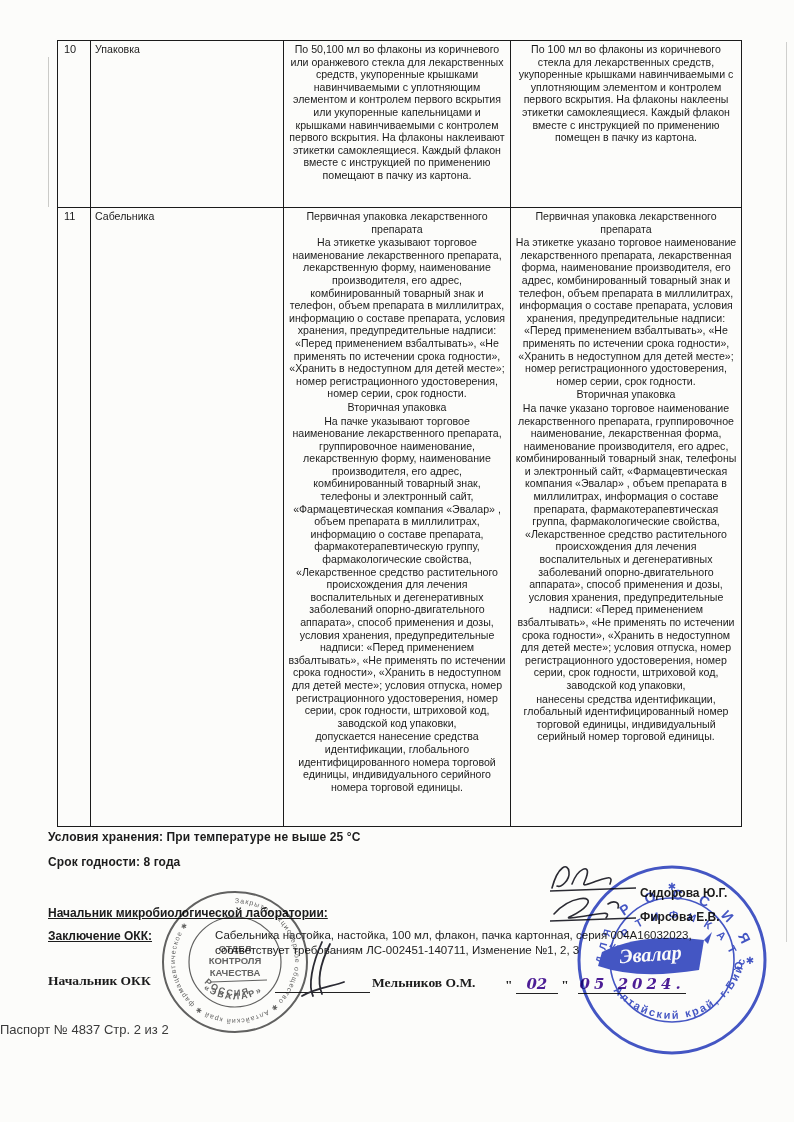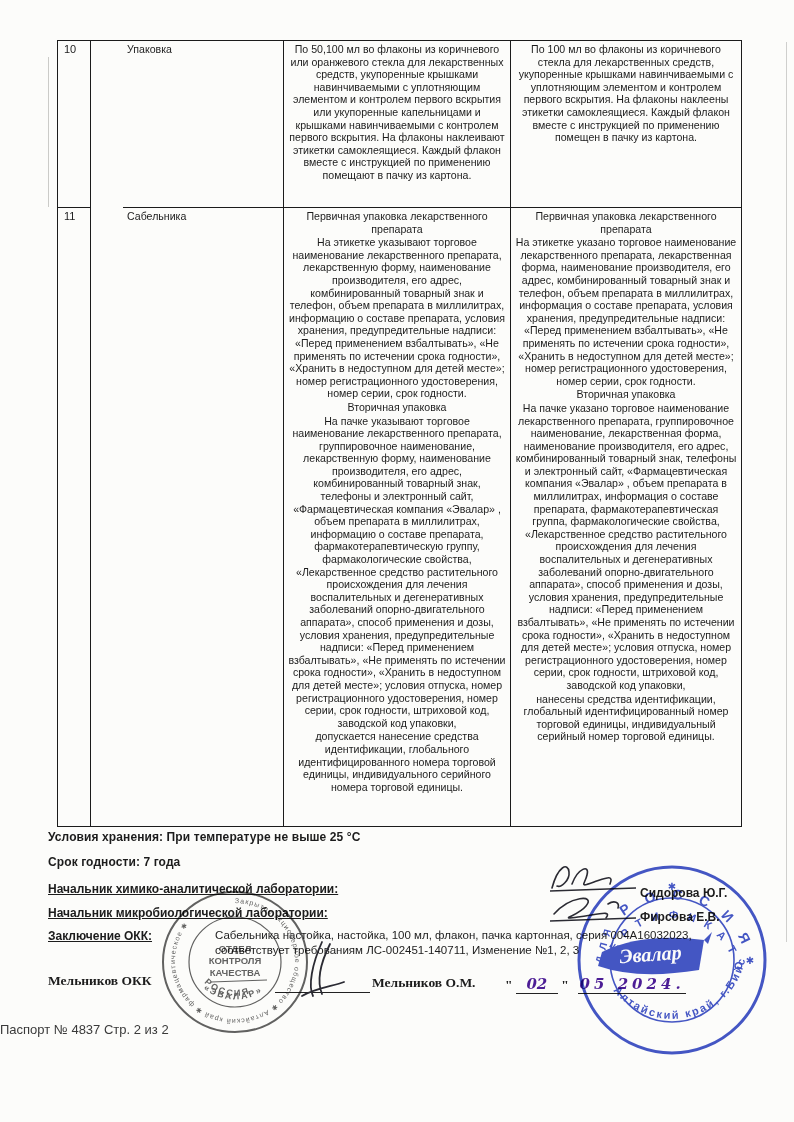--- a/index.html
+++ b/index.html
@@ -9,21 +9,21 @@
   
   .spec-table{position:absolute;left:57px;top:40px;width:683px;
       display:grid;grid-template-columns:33px 193px 227px 230px;
       grid-template-rows:167px 618px;
       border:1.6px solid #1b1b1b;}
   .cell{border-right:1.4px solid #1b1b1b;border-bottom:1.4px solid #1b1b1b;
         padding:2px 4px;font-size:10.6px;line-height:12.6px;overflow:hidden;}
   .cell:nth-child(4n){border-right:none;}
   .cell.last-row{border-bottom:none;}
   .c-num{text-align:left;padding-left:6px;font-size:11px;}
-  .c-name{text-align:left;margin-left:32px;}
+  .c-name{text-align:left;}
   .c-body{text-align:center;}
   .c-body p{margin:0 0 1px 0;}
   .pkg-head{margin:2px 0 0 0;}
   
   .abs{position:absolute;}
   .b-line{font-size:12px;font-weight:bold;letter-spacing:.1px;}
   .lab-label{font-size:12px;font-weight:bold;text-decoration:underline;}
   .sig-name{font-size:12px;font-weight:bold;}
   .okk-text{font-size:11.5px;line-height:15px;width:548px;}
   .serif-b{font-family:"Liberation Serif",serif;font-weight:bold;font-size:13.5px;}
@@ -61,40 +61,39 @@
     <div class="cell c-body last-row">
       <p class="pkg-head">Первичная упаковка лекарственного препарата</p>
       <p>На этикетке указано торговое наименование лекарственного препарата, лекарственная форма, наименование производителя, его адрес, комбинированный товарный знак и телефон, объем препарата в миллилитрах, информация о составе препарата, условия хранения, предупредительные надписи: «Перед применением взбалтывать», «Не применять по истечении срока годности», «Хранить в недоступном для детей месте»; номер регистрационного удостоверения, номер серии, срок годности.</p>
       <p class="pkg-head">Вторичная упаковка</p>
       <p>На пачке указано торговое наименование лекарственного препарата, группировочное наименование, лекарственная форма, наименование производителя, его адрес, комбинированный товарный знак, телефоны и электронный сайт, «Фармацевтическая компания «Эвалар» , объем препарата в миллилитрах, информация о составе препарата, фармакотерапевтическая группа, фармакологические свойства, «Лекарственное средство растительного происхождения для лечения воспалительных и дегенеративных заболеваний опорно-двигательного аппарата», способ применения и дозы, условия хранения, предупредительные надписи: «Перед применением взбалтывать», «Не применять по истечении срока годности», «Хранить в недоступном для детей месте»; условия отпуска, номер регистрационного удостоверения, номер серии, срок годности, штриховой код, заводской код упаковки,</p>
       <p>нанесены средства идентификации, глобальный идентифицированный номер торговой единицы, индивидуальный серийный номер торговой единицы.</p>
     </div>
   </div>
 
   <div class="abs b-line" style="left:48px;top:830px;">Условия хранения: При температуре не выше 25 °С</div>
-  <div class="abs b-line" style="left:48px;top:855px;">Срок годности: 7 года</div>
+  <div class="abs b-line" style="left:48px;top:855px;">Срок годности: 8 года</div>
 
-  <div class="abs lab-label" style="left:48px;top:882px;">Начальник химико-аналитической лаборатории:</div>
   <div class="abs sig-name" style="left:640px;top:886px;">Сидорова Ю.Г.</div>
   <svg class="abs" style="left:548px;top:860px;" width="92" height="36" viewBox="0 0 92 36">
     <path d="M4,28 C10,6 20,2 21,12 C22,20 13,28 9,26 M24,24 C30,8 42,4 39,15 C37,24 30,28 46,22 C58,18 66,14 62,24" stroke="#2b2b33" stroke-width="1.6" fill="none" stroke-linecap="round"></path>
     <path d="M2,31 L88,28" stroke="#2b2b33" stroke-width="1.3" fill="none"></path>
   </svg>
 
   <div class="abs lab-label" style="left:48px;top:906px;">Начальник микробиологической лаборатории:</div>
   <div class="abs sig-name" style="left:640px;top:910px;">Фирсова Е.В.</div>
   <svg class="abs" style="left:548px;top:894px;" width="92" height="32" viewBox="0 0 92 32">
     <path d="M6,20 C22,2 48,0 38,12 C30,22 8,26 30,23 C52,20 64,16 58,24 M60,10 C66,6 72,8 70,14" stroke="#2b2b33" stroke-width="1.6" fill="none" stroke-linecap="round"></path>
     <path d="M2,27 L88,24" stroke="#2b2b33" stroke-width="1.3" fill="none"></path>
   </svg>
 
   <div class="abs lab-label" style="left:48px;top:929px;">Заключение ОКК:</div>
   <div class="abs okk-text" style="left:215px;top:928px;">Сабельника настойка, настойка, 100 мл, флакон, пачка картонная, серия 004А16032023, соответствует требованиям ЛС-002451-140711, Изменение №1, 2, 3</div>
 
-  <div class="abs serif-b" style="left:48px;top:973px;">Мельников ОКК</div>
+  <div class="abs serif-b" style="left:48px;top:973px;">Начальник ОКК</div>
   <div class="abs" style="left:275px;top:992px;width:95px;border-bottom:1.4px solid #222;"></div>
   <svg class="abs" style="left:290px;top:938px;" width="60" height="62" viewBox="0 0 60 62">
     <path d="M32,4 C22,26 18,48 23,58 M40,6 C30,26 27,44 32,56 M12,58 C26,50 44,48 54,44" stroke="#2b2b33" stroke-width="1.8" fill="none" stroke-linecap="round"></path>
   </svg>
   <div class="abs serif-b" style="left:372px;top:975px;">Мельников О.М.</div>
 
   <div class="abs serif-b" style="left:505px;top:975px;">
     <span>"</span>
     <span class="u-line" style="width:42px;text-align:center;"><span class="hand" style="font-size:15px;">02</span></span>
     <span>"</span>

